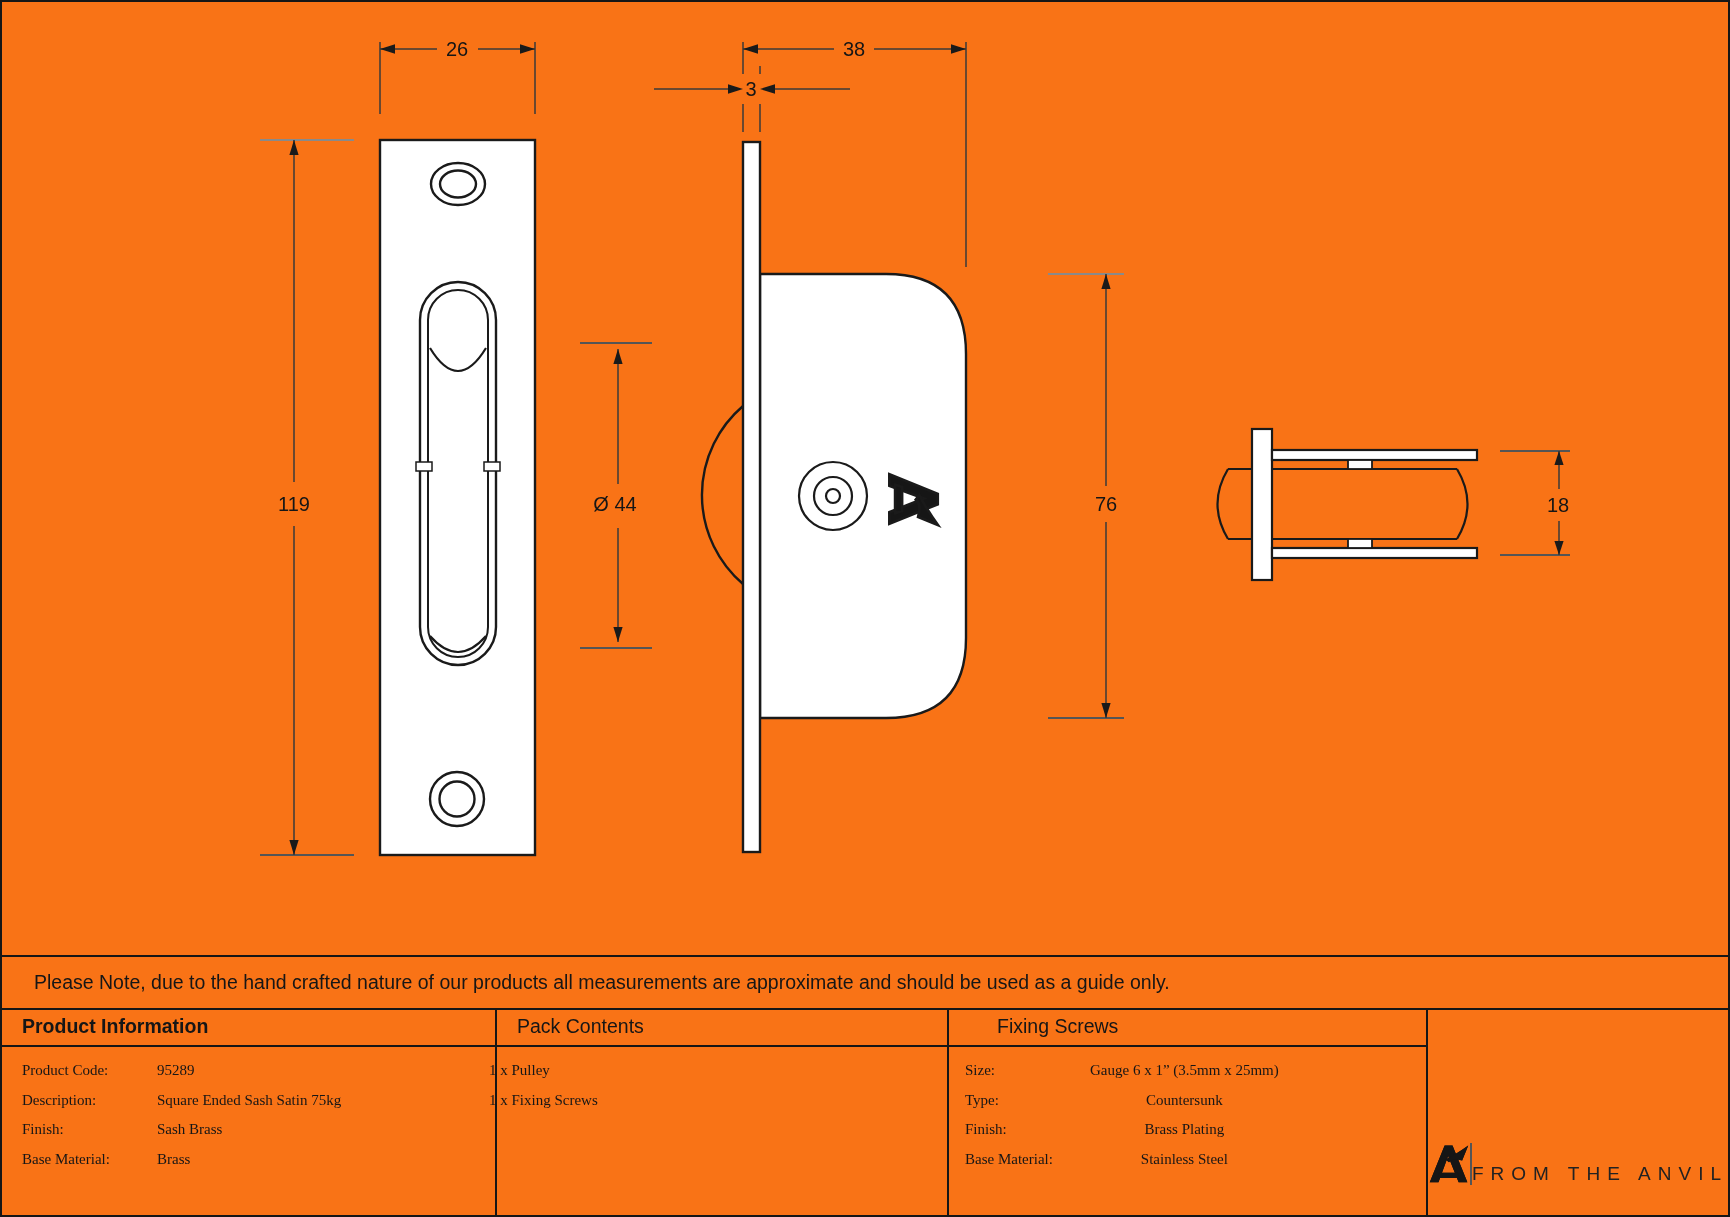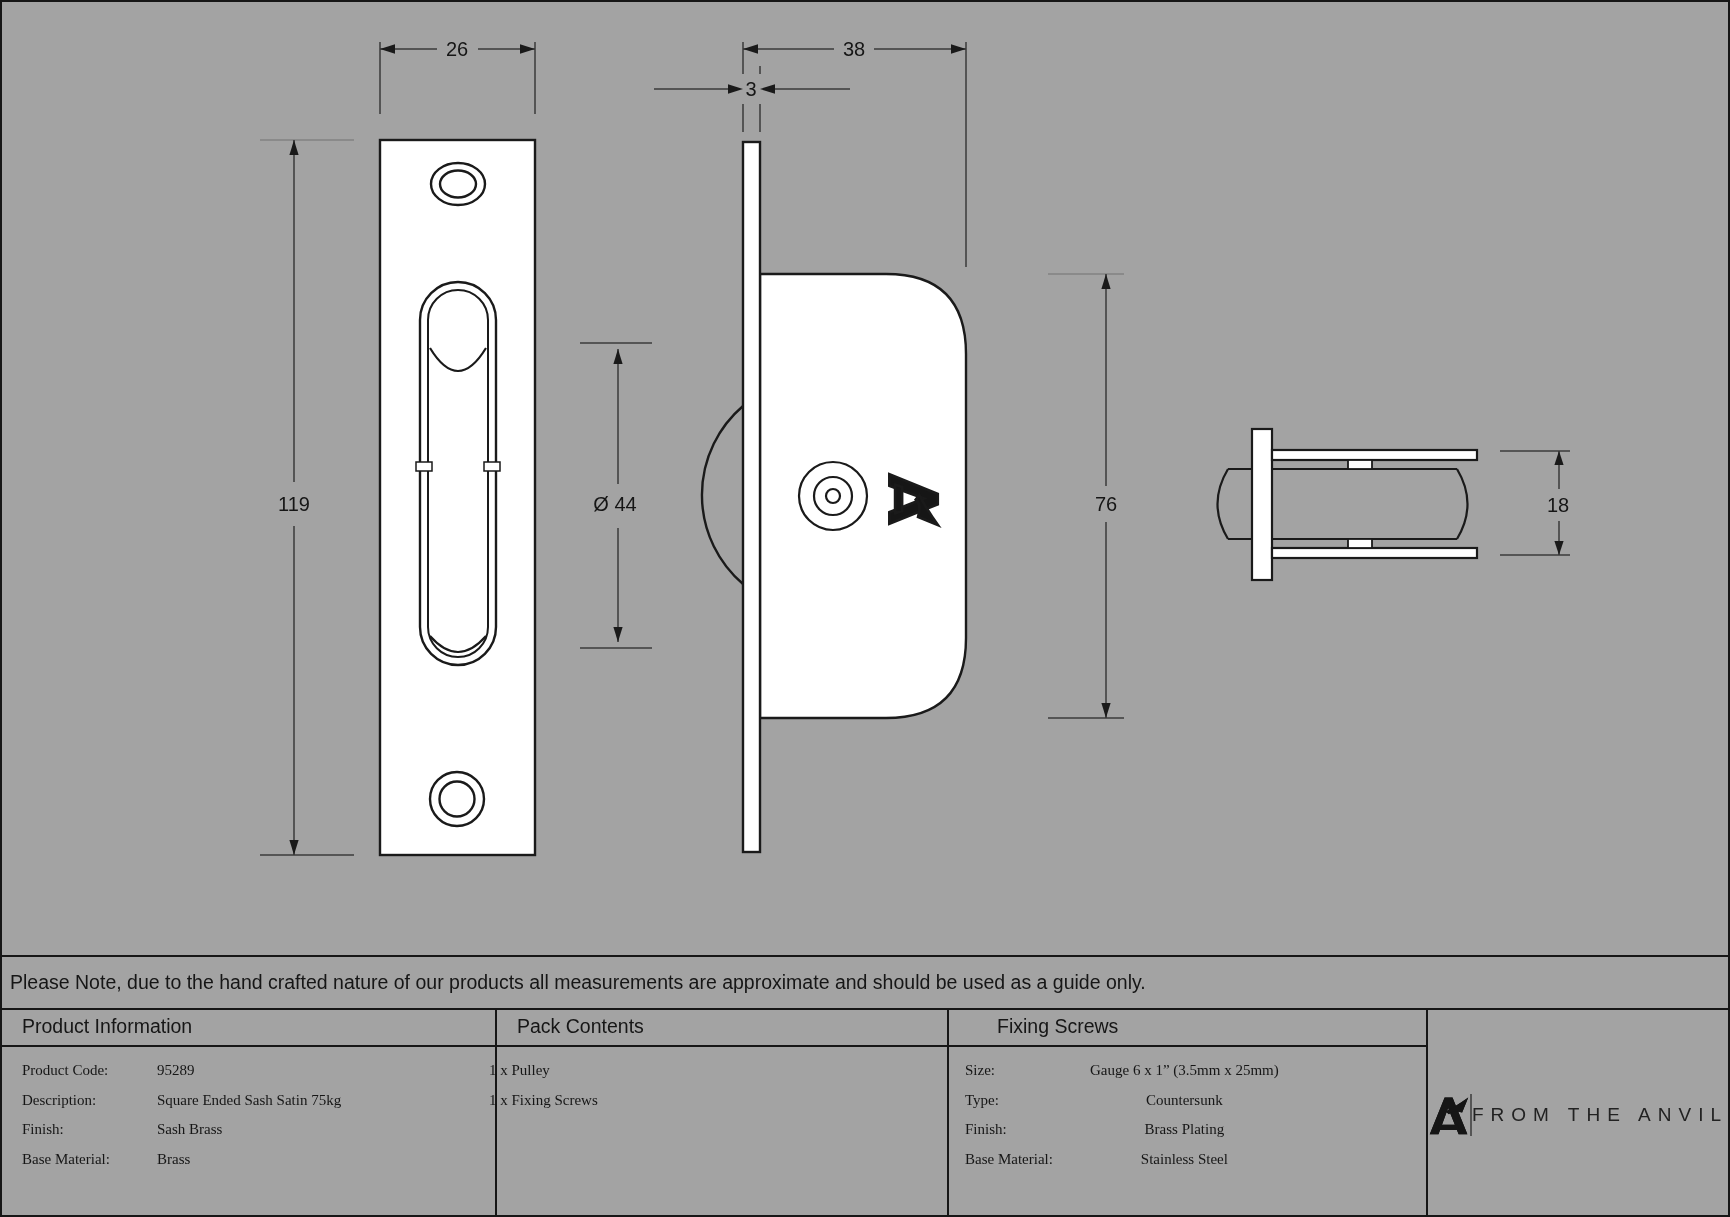--- a/index.html
+++ b/index.html
@@ -1,53 +1,53 @@
 <!DOCTYPE html>
 <html><head>
 <meta charset="utf-8">
 <style>
   html,body{margin:0;padding:0;background:#e8e8e8;}
   .sheet{
     position:relative;
     width:1730px;height:1217px;
-    background:#a3a3a3;
+    background:#f97316;
     border:2px solid #161616;
     box-sizing:border-box;
     font-family:"Liberation Sans",sans-serif;
     color:#161616;
     overflow:hidden;
   }
   .drawing-svg{position:absolute;top:0;left:0;}
   svg text{font-family:"Liberation Sans",sans-serif;font-size:20px;fill:#161616;}
   .note-bar{
     position:absolute;left:0;top:953px;width:100%;height:55px;
     border-top:2px solid #161616;border-bottom:2px solid #161616;
     box-sizing:border-box;
     display:flex;align-items:center;
-    padding-left:8px;
+    padding-left:32px;
     font-size:19.5px;
   }
   .vdiv{position:absolute;width:2px;background:#161616;top:1008px;height:205px;}
   .vdiv.d1{left:493px;}
   .vdiv.d2{left:945px;}
   .vdiv.d3{left:1424px;}
   .hdr-bottom{position:absolute;left:0;top:1043px;width:1426px;height:2px;background:#161616;}
   .hdr{position:absolute;top:1013px;font-size:19.5px;}
-  .hdr.h1{left:20px;}
+  .hdr.h1{left:20px;font-weight:bold;}
   .hdr.h2{left:515px;}
   .hdr.h3{left:963px;margin-left:32px;}
   .col{position:absolute;top:1054px;font-size:15px;line-height:29.7px;font-family:Liberation Serif, serif;}
   .labels-pi{left:20px;}
   .values-pi{left:155px;}
   .pack-col{left:487px;}
   .labels-fs{left:963px;}
   .values-fs{left:1088px;text-align:center;}
   .brand{
     position:absolute;left:1424px;top:1043px;width:304px;height:140px;
-    display:flex;align-items:center;justify-content:center;gap:0;
+    display:flex;align-items:flex-end;justify-content:center;gap:0;
   }
   .brand-bar{width:2px;height:42px;background:#555;}
   .brand-name{
     font-size:19px;letter-spacing:7px;color:#222;white-space:nowrap;
   }
 </style>
 </head>
 <body>
 
 <div class="sheet">

